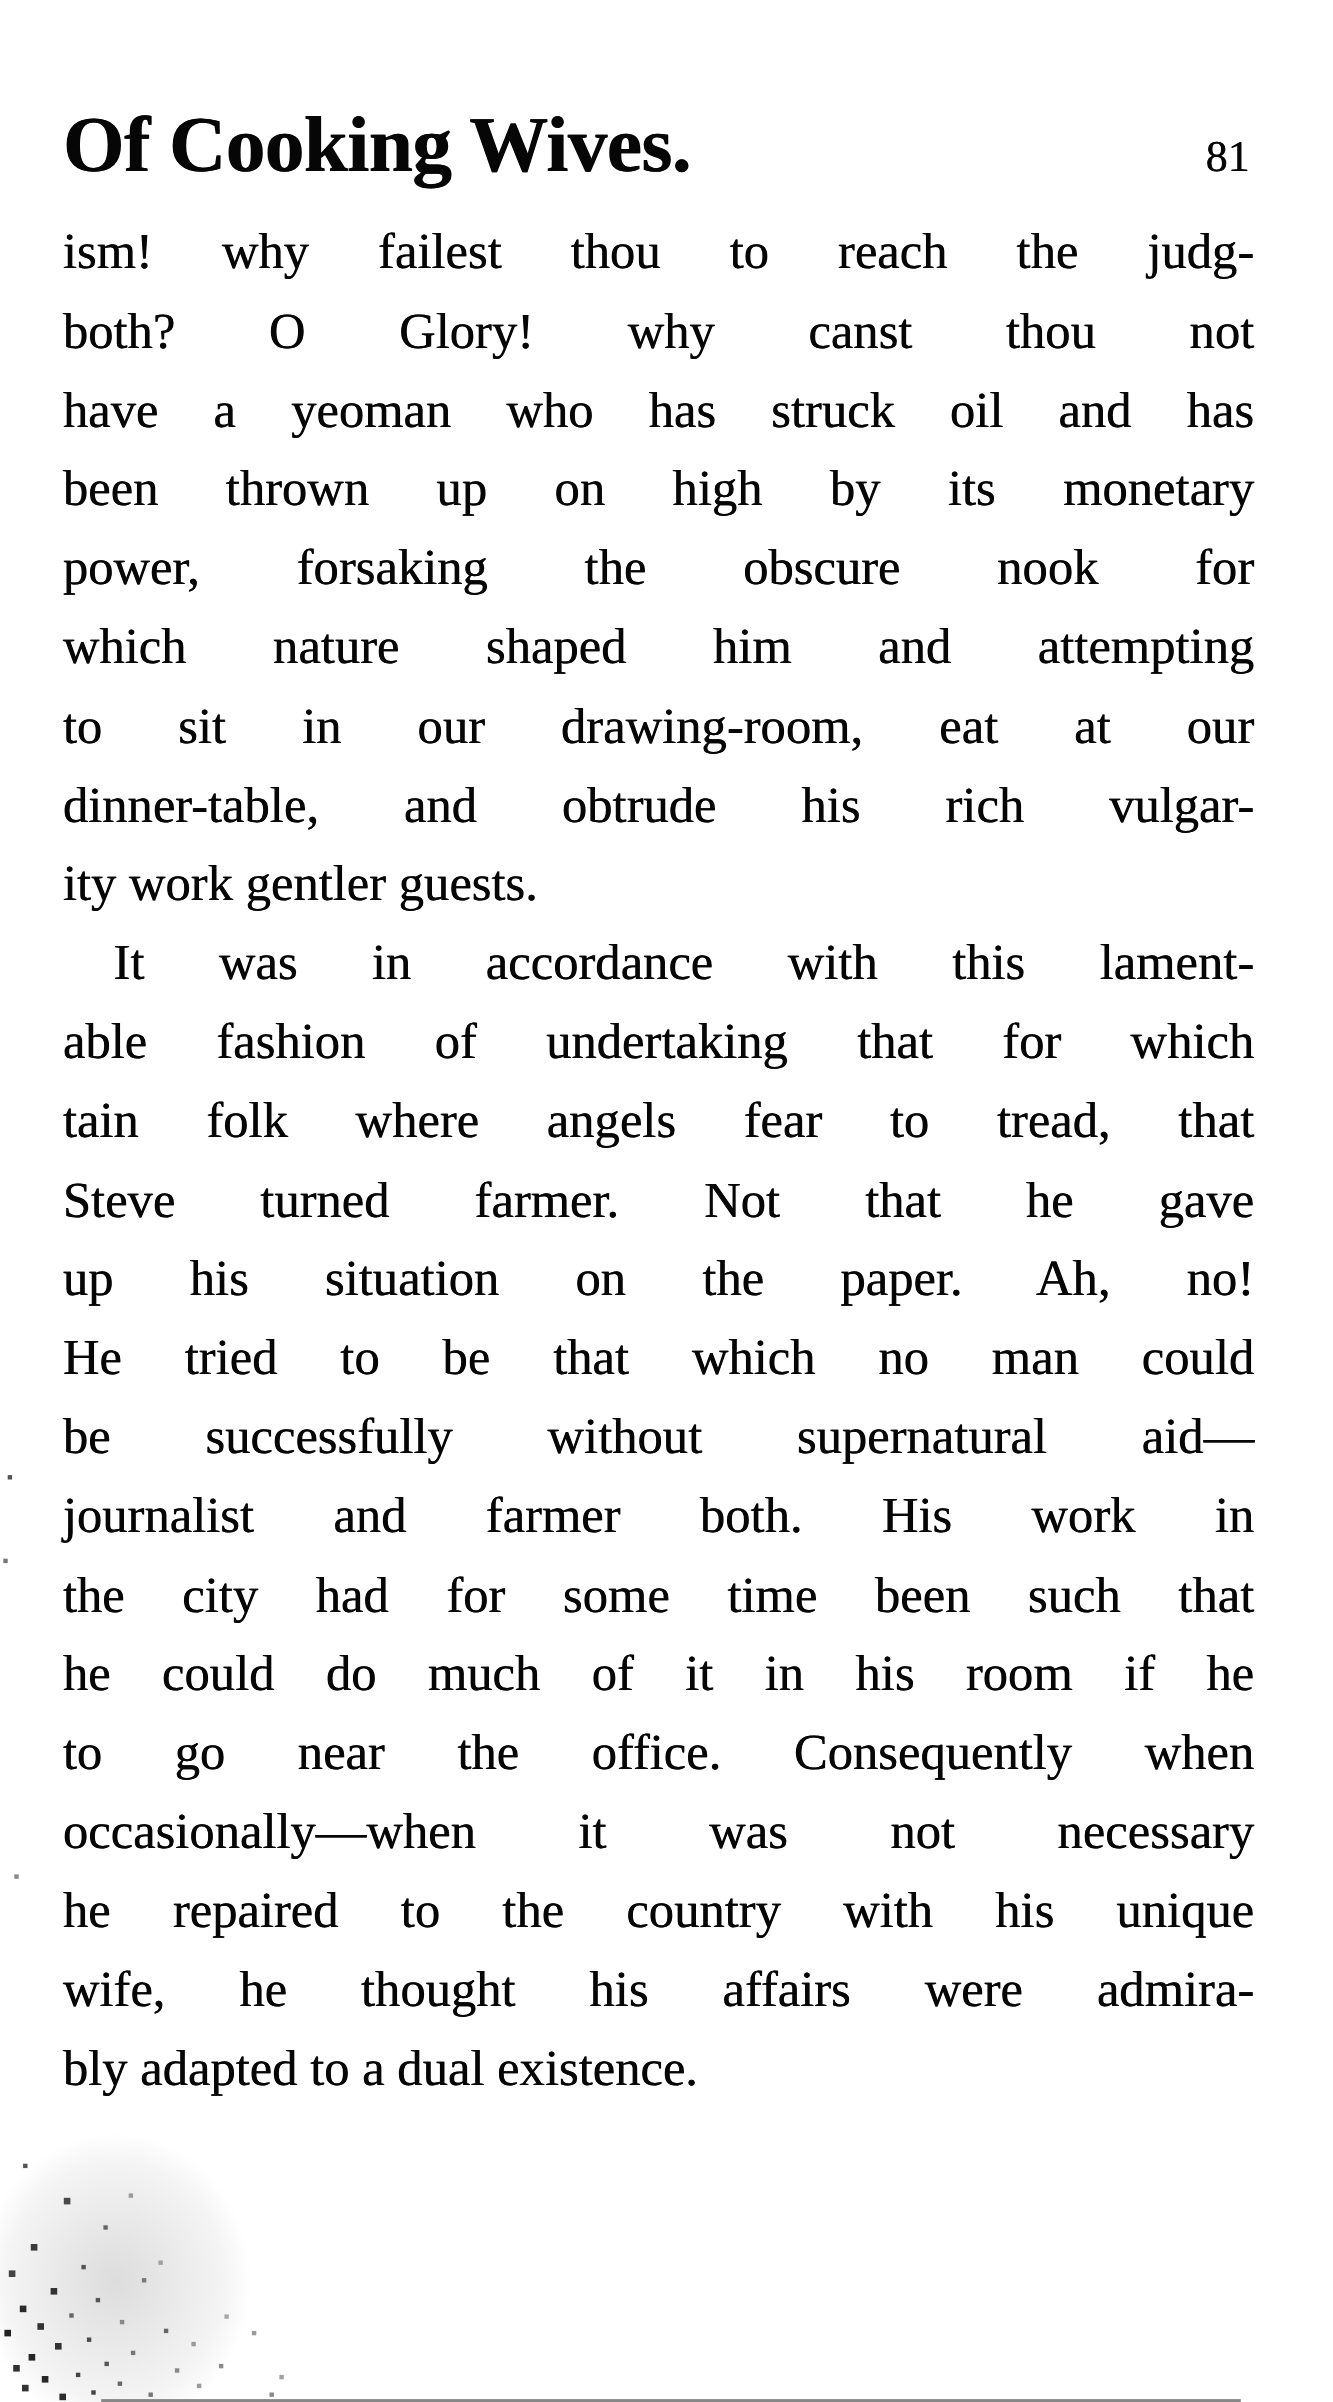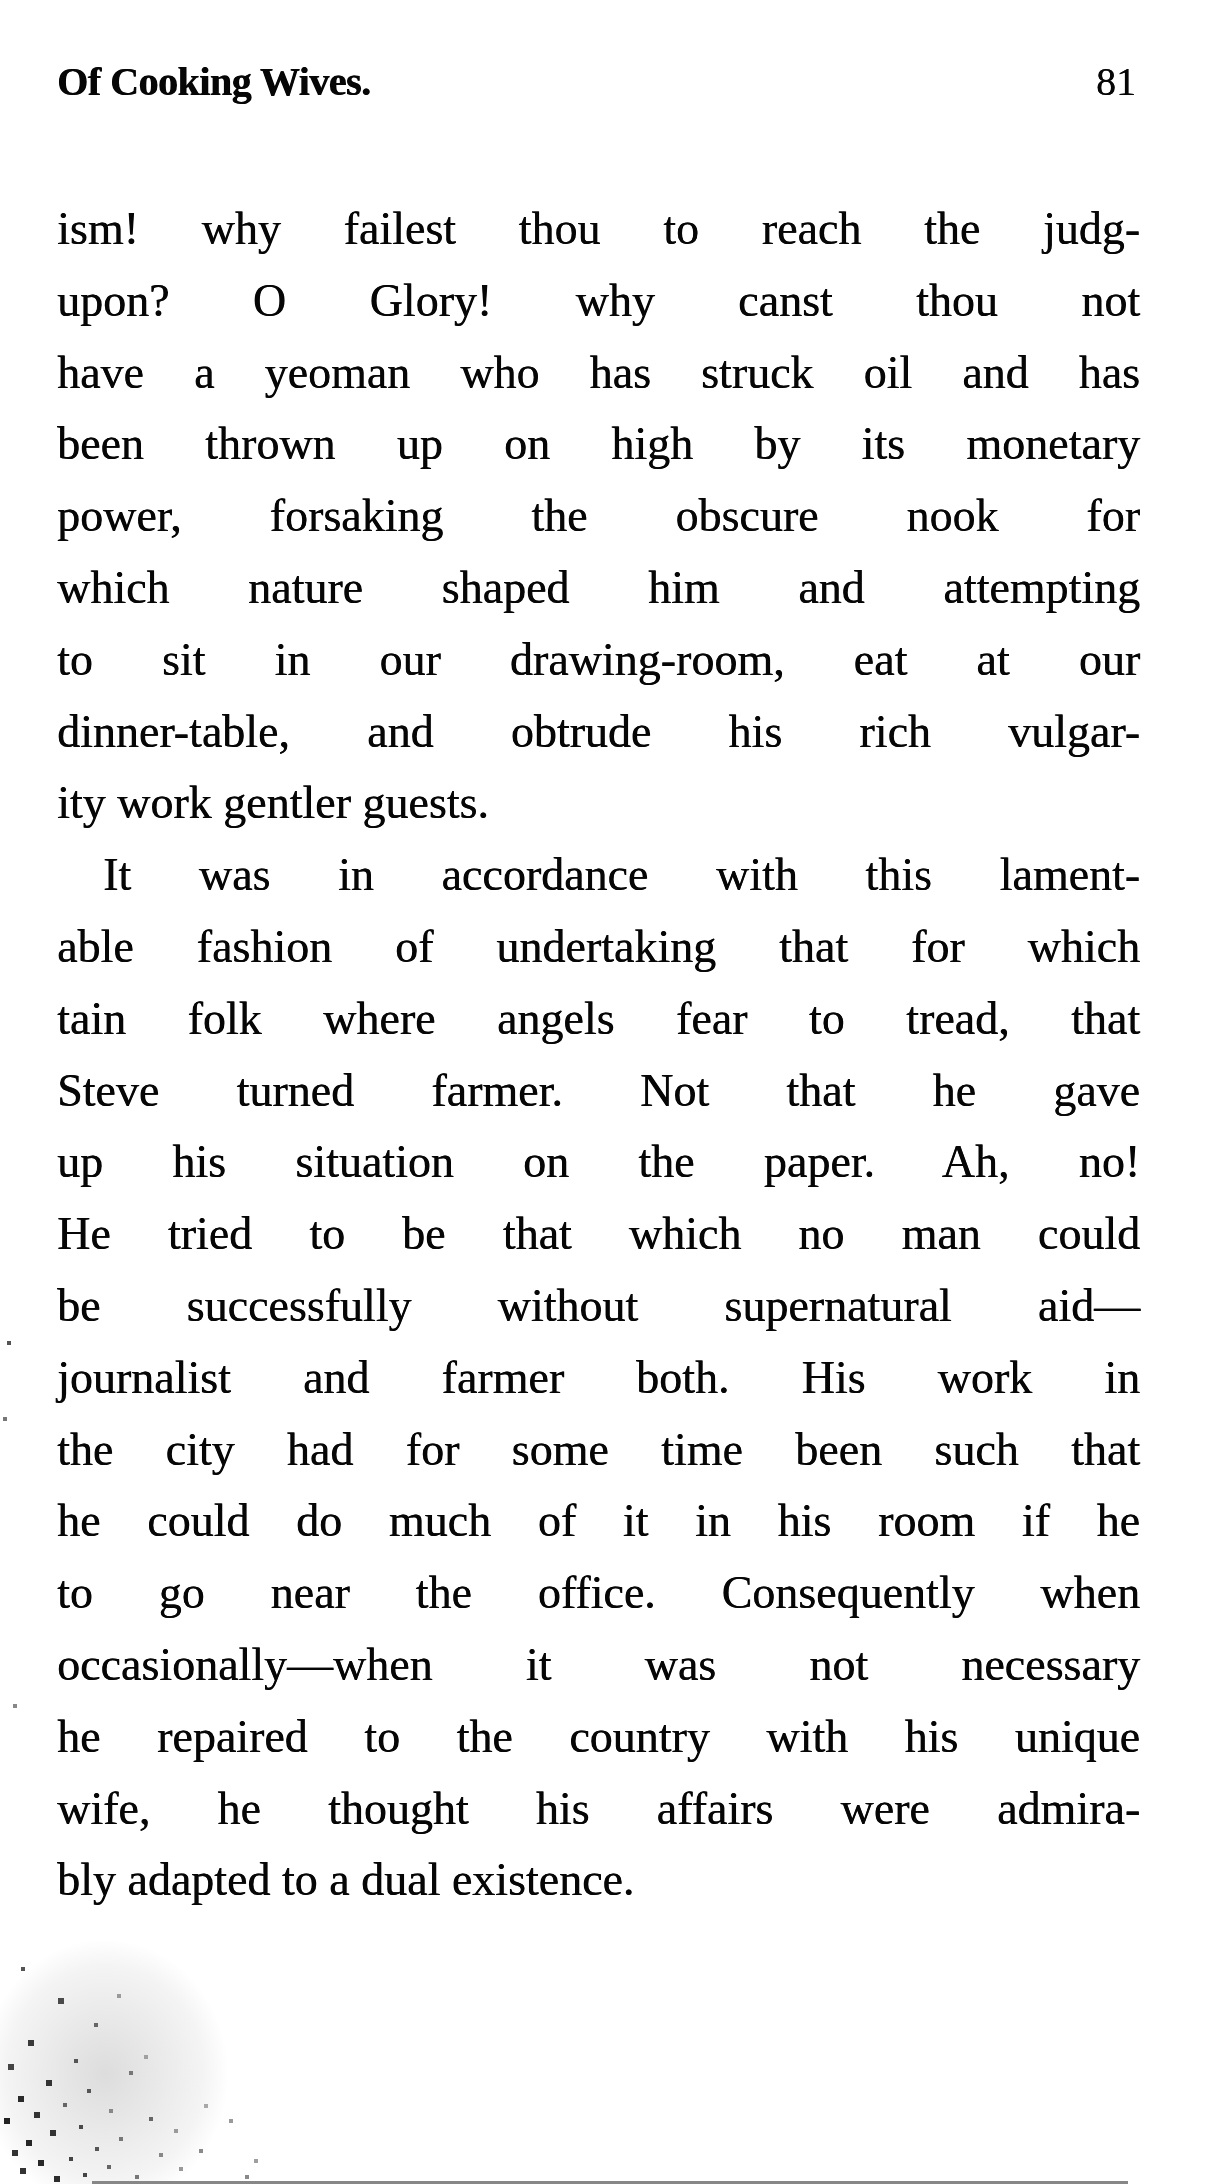--- a/index.html
+++ b/index.html
@@ -14,25 +14,26 @@
   .page { position: absolute; inset: 0; }
 
   .running-header {
     position: absolute;
     top: 58px; left: 57px; right: 76px;
     display: flex;
     justify-content: space-between;
     align-items: baseline;
   }
   .running-header .title {
-    font-size: 40px;
+    font-size: 72px;
     font-weight: 700;
     letter-spacing: -0.5px;
     text-shadow: 0.6px 0 currentColor;
     white-space: nowrap;
+    margin-top: 32px;
   }
   .running-header .pagenum {
     font-size: 40px;
     font-weight: 400;
     text-shadow: 0.3px 0 currentColor;
   }
 
   .body-text {
     position: absolute;
     top: 193px; left: 57px;
@@ -92,21 +93,21 @@
 <div class="page">
 
   <div class="running-header">
     <span class="title">Of Cooking Wives.</span>
     <span class="pagenum">81</span>
   </div>
 
   <div class="body-text">
 
     <div class="line">ism! why failest thou to reach the judg-</div>
-    <div class="line">upon? O Glory! why canst thou not</div>
+    <div class="line">both? O Glory! why canst thou not</div>
     <div class="line">have a yeoman who has struck oil and has</div>
     <div class="line">been thrown up on high by its monetary</div>
     <div class="line">power, forsaking the obscure nook for</div>
     <div class="line">which nature shaped him and attempting</div>
     <div class="line">to sit in our drawing-room, eat at our</div>
     <div class="line">dinner-table, and obtrude his rich vulgar-</div>
     <div class="line last">ity work gentler guests.</div>
 
     <div class="line indent">It was in accordance with this lament-</div>
     <div class="line">able fashion of undertaking that for which</div>

